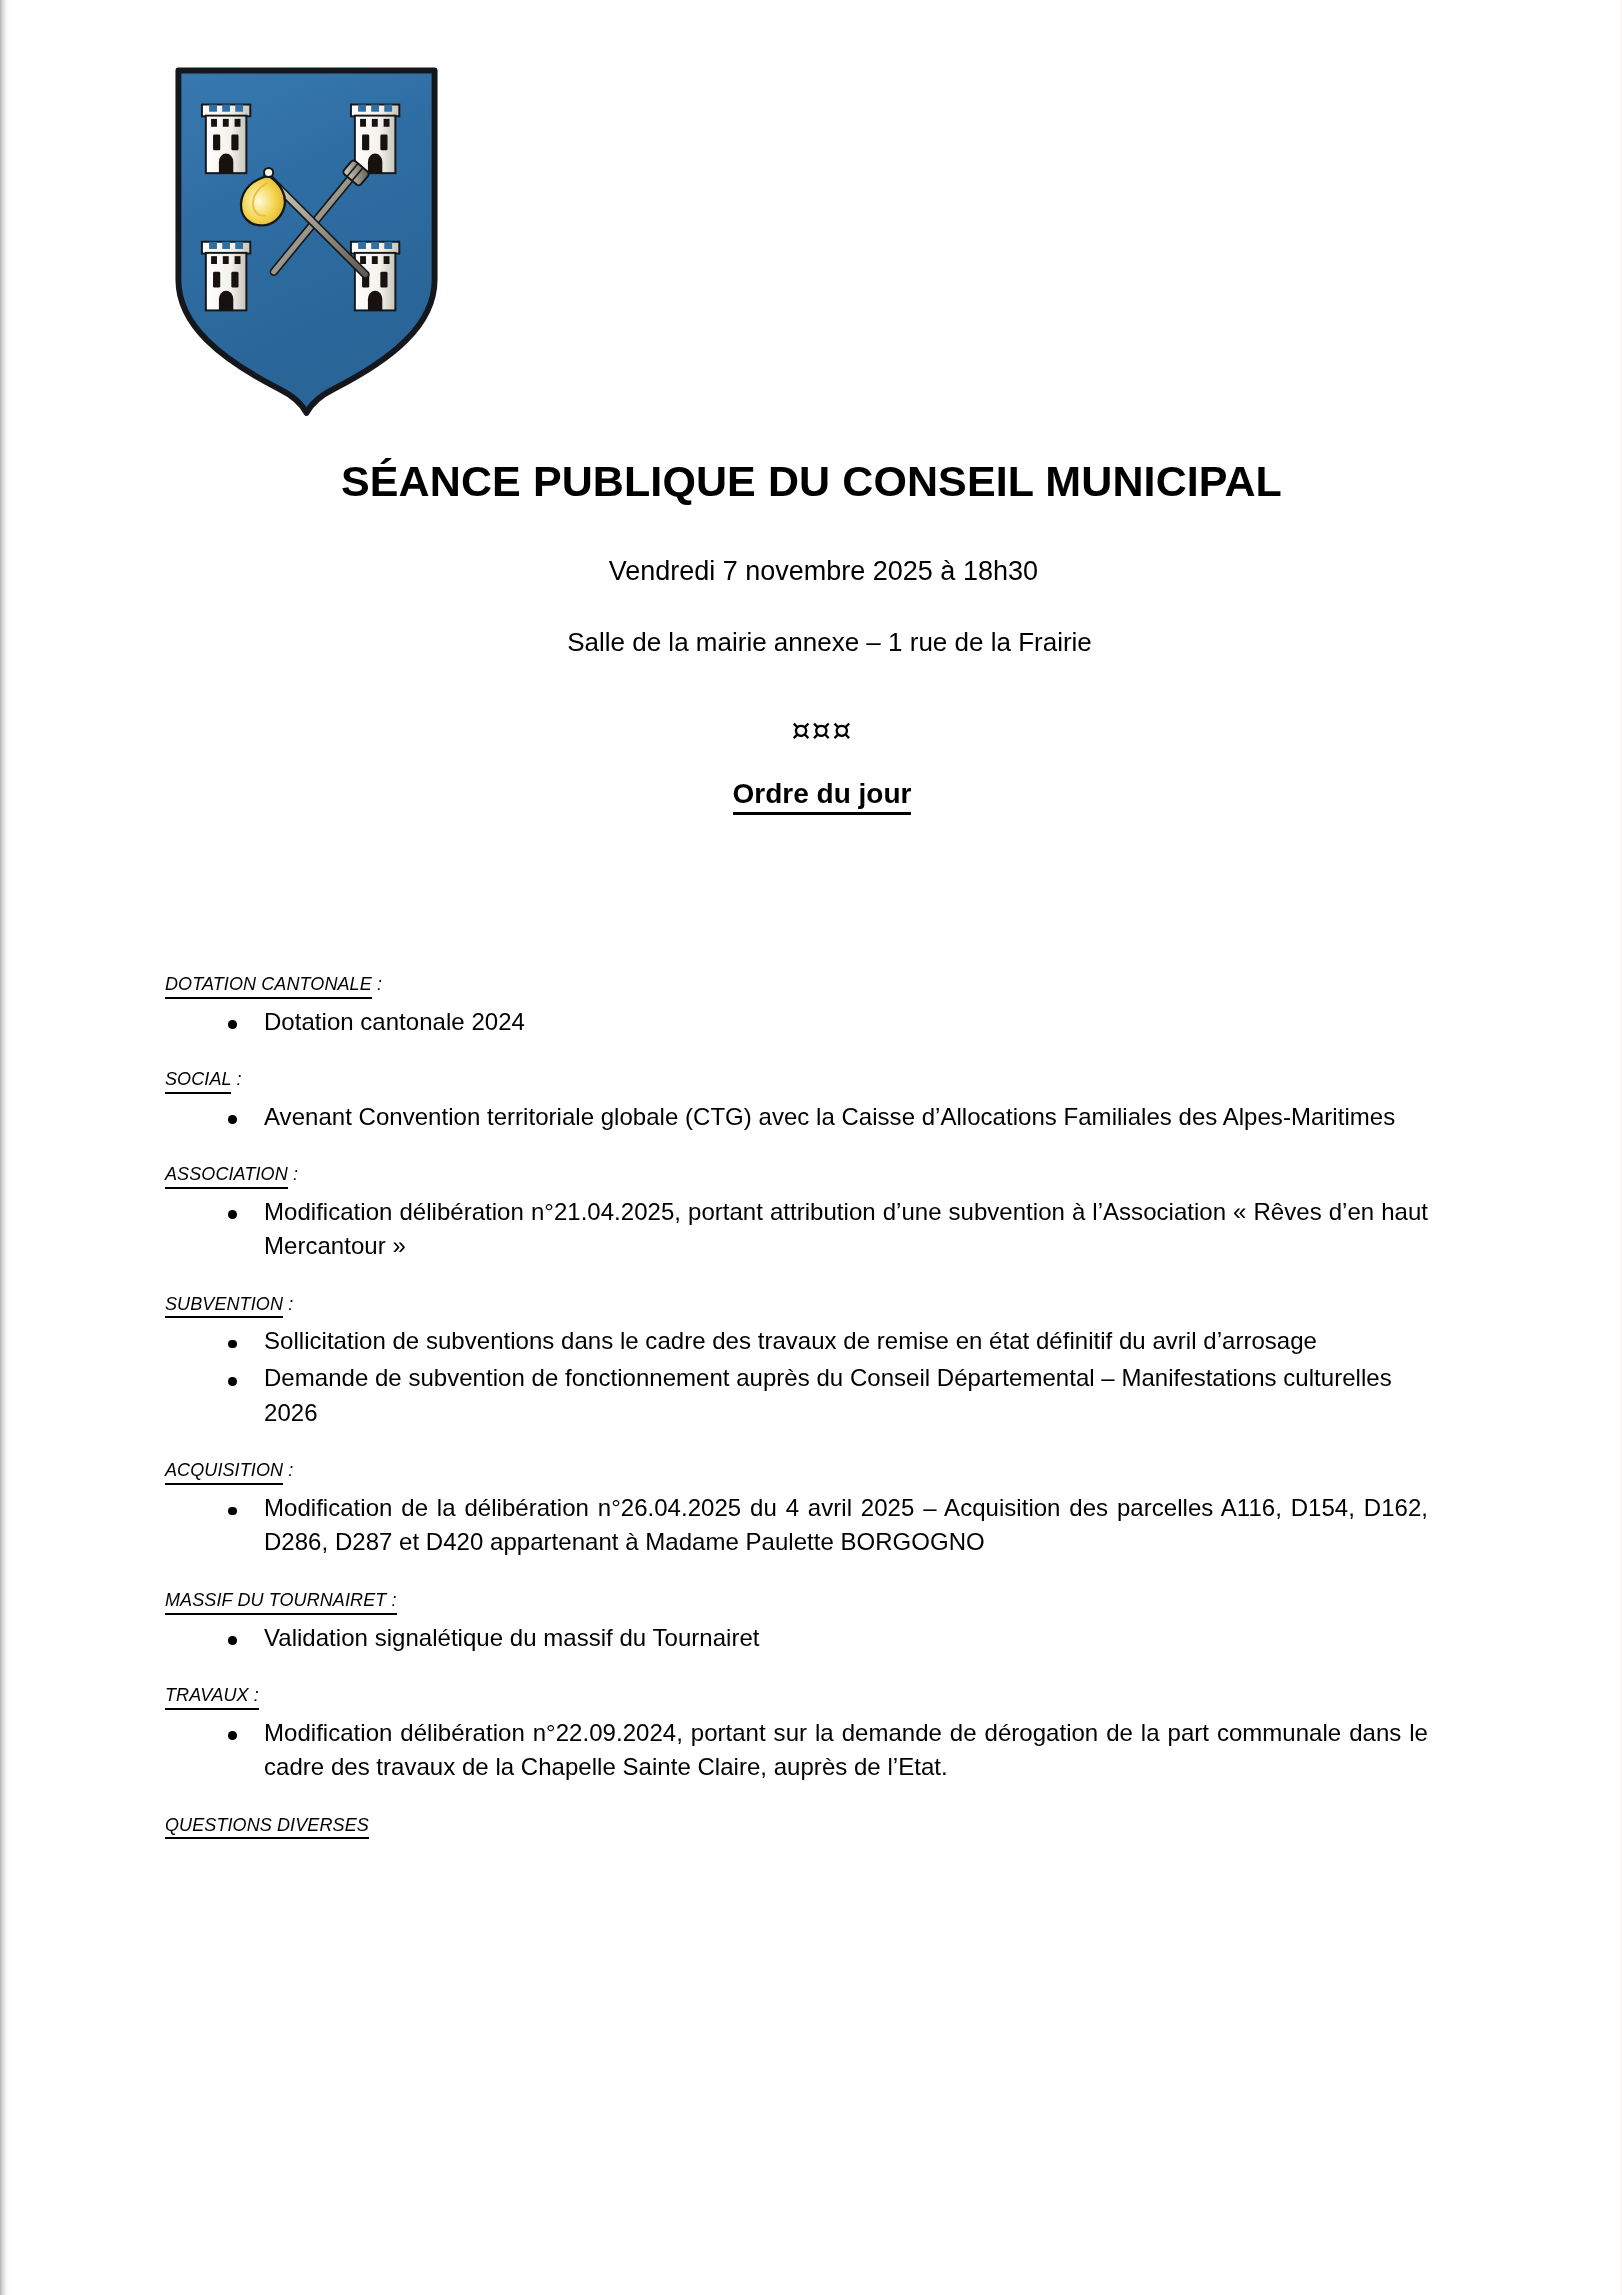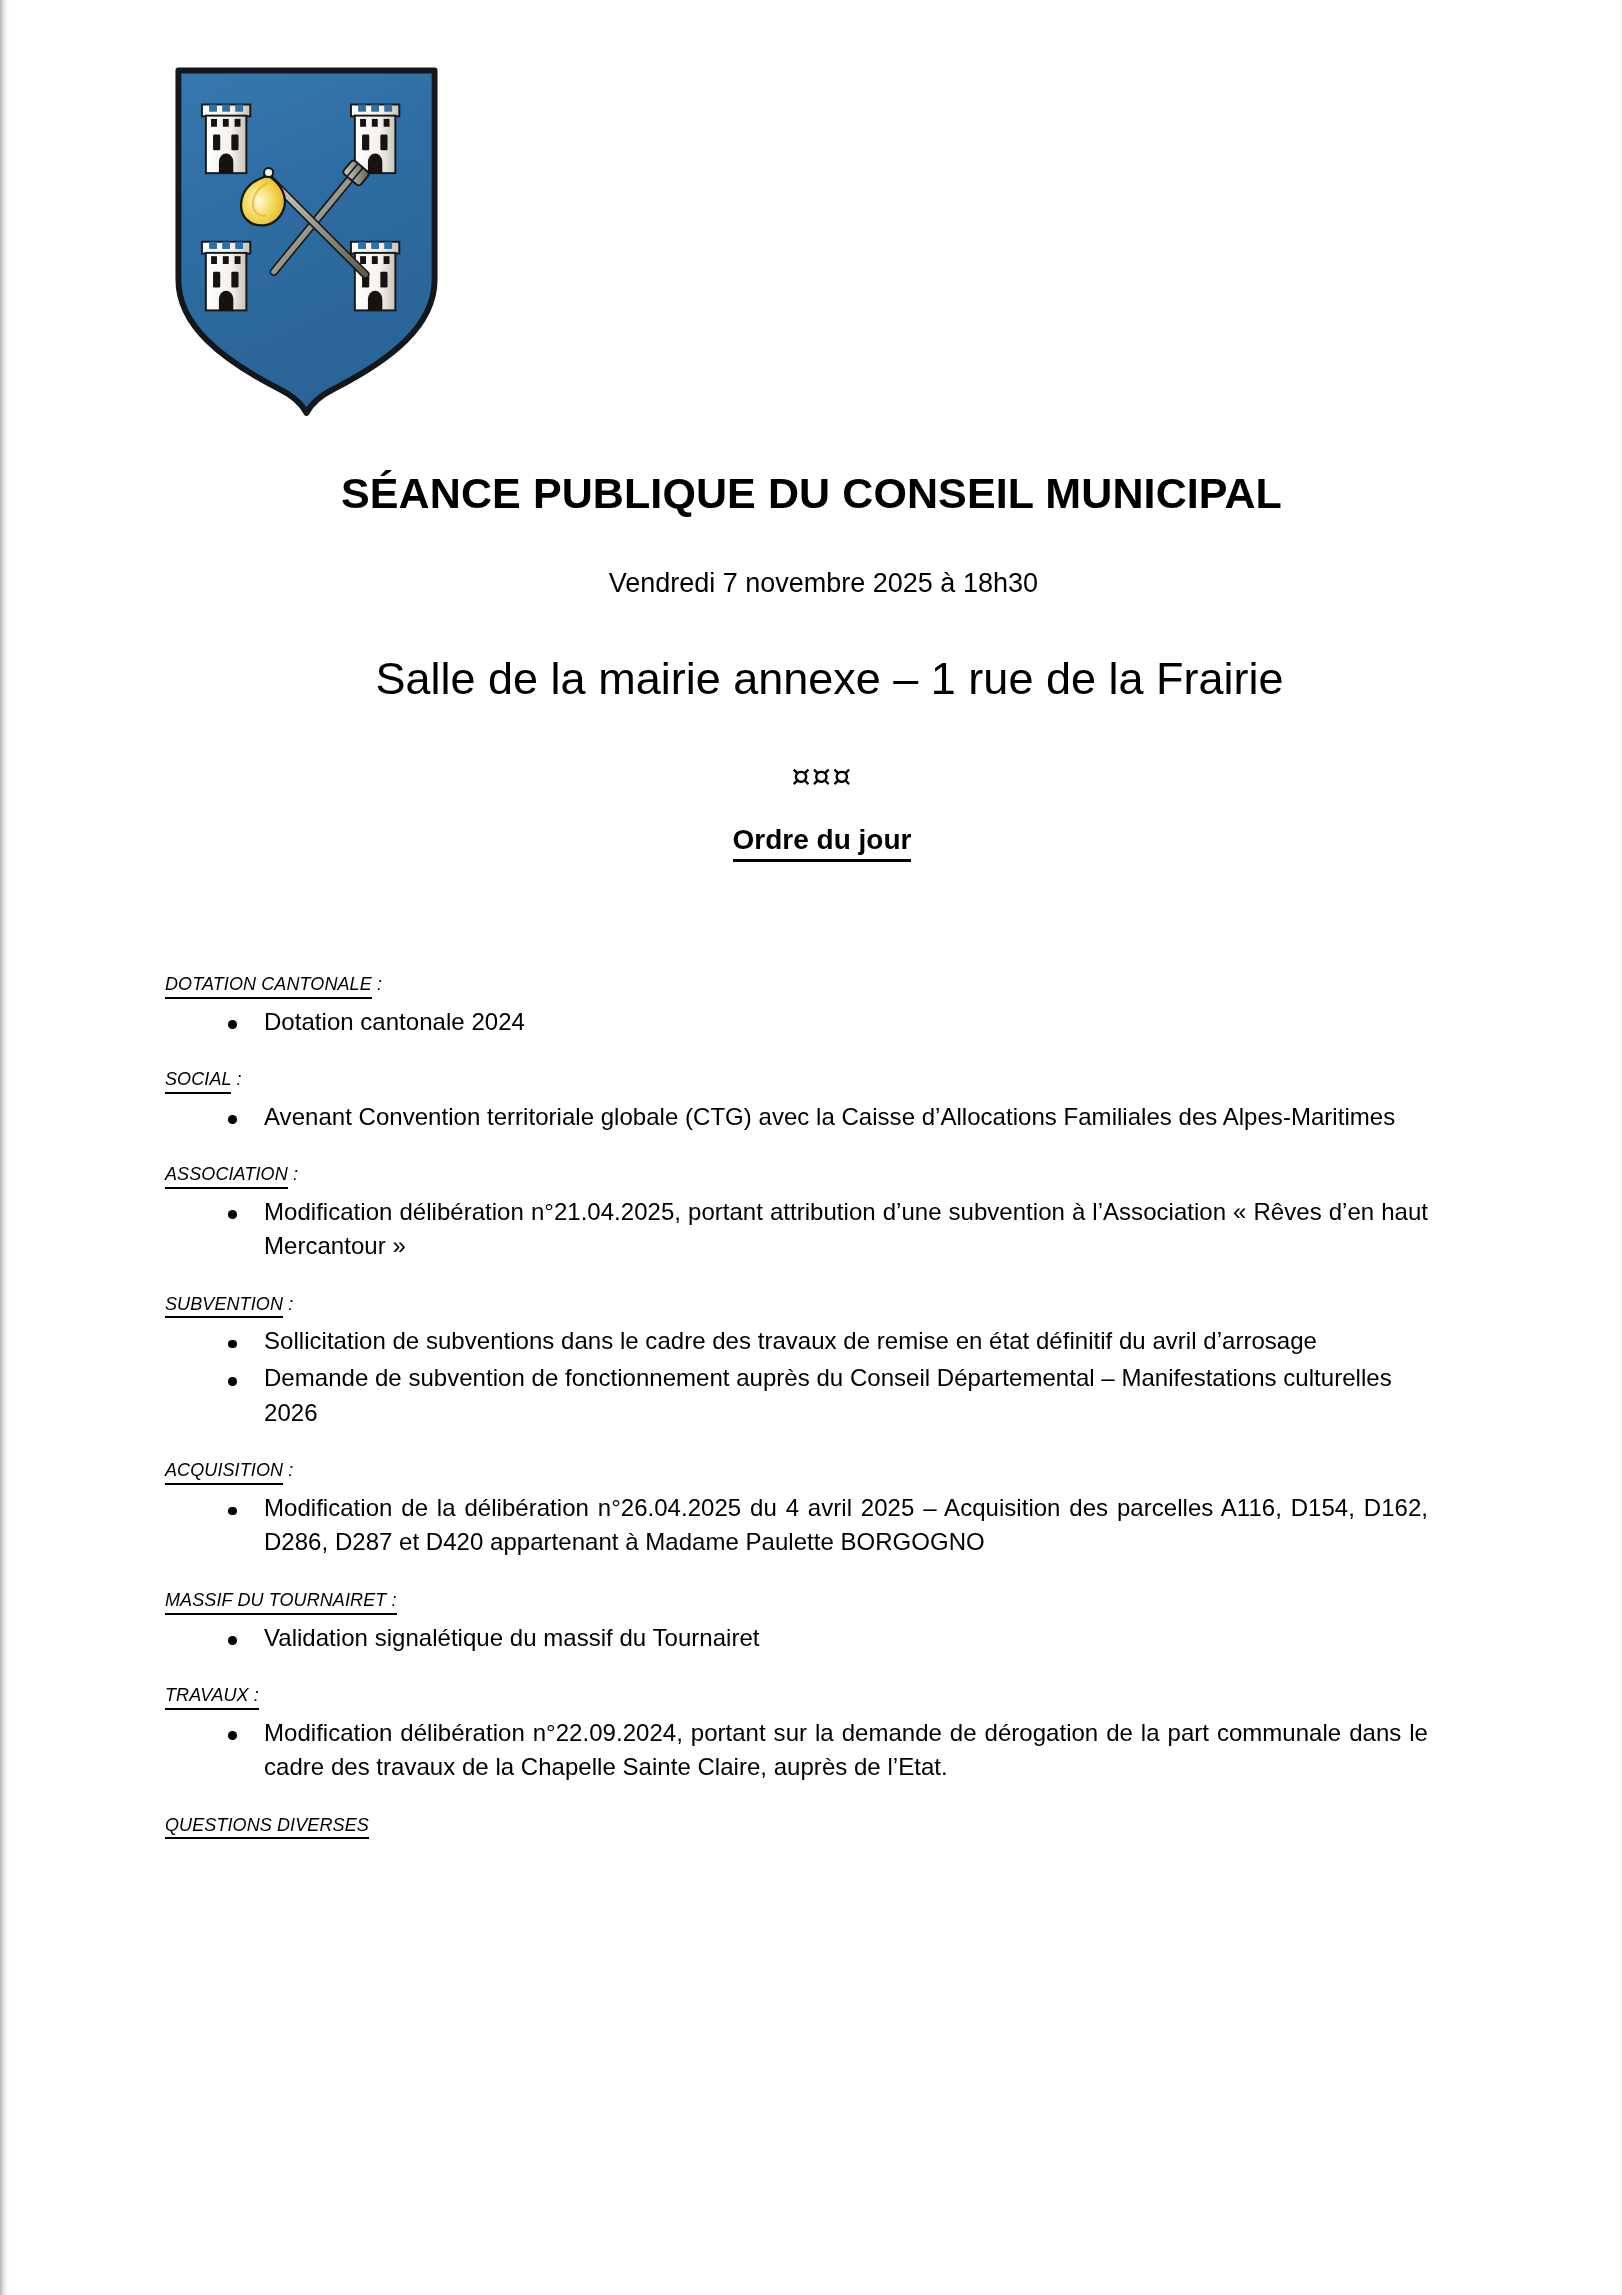--- a/index.html
+++ b/index.html
@@ -63,34 +63,34 @@
     left: 0;
     top: 458px;
     width: 1623px;
     text-align: center;
   }
   .doc-title {
     font-size: 43px;
     font-weight: bold;
     letter-spacing: 0.1px;
     line-height: 1.1;
-    margin: 12px 0 0 0;
+    margin: 0 0 0 0;
   }
   .doc-subtitle-1 {
     font-size: 27px;
     font-weight: normal;
     line-height: 1.1;
     margin: 52px 0 0 0;
     padding-left: 23.6px;
   }
   .doc-subtitle-2 {
-    font-size: 45px;
+    font-size: 26px;
     font-weight: normal;
     line-height: 1.1;
-    margin: 55px 0 0 0;
+    margin: 41px 0 0 0;
     padding-left: 36px;
   }
   .ornament {
     font-size: 30px;
     letter-spacing: 1.3px;
     line-height: 1.1;
     margin: 56px 0 0 0;
     padding-left: 21px;
     font-family: "DejaVu Sans", sans-serif;
   }

